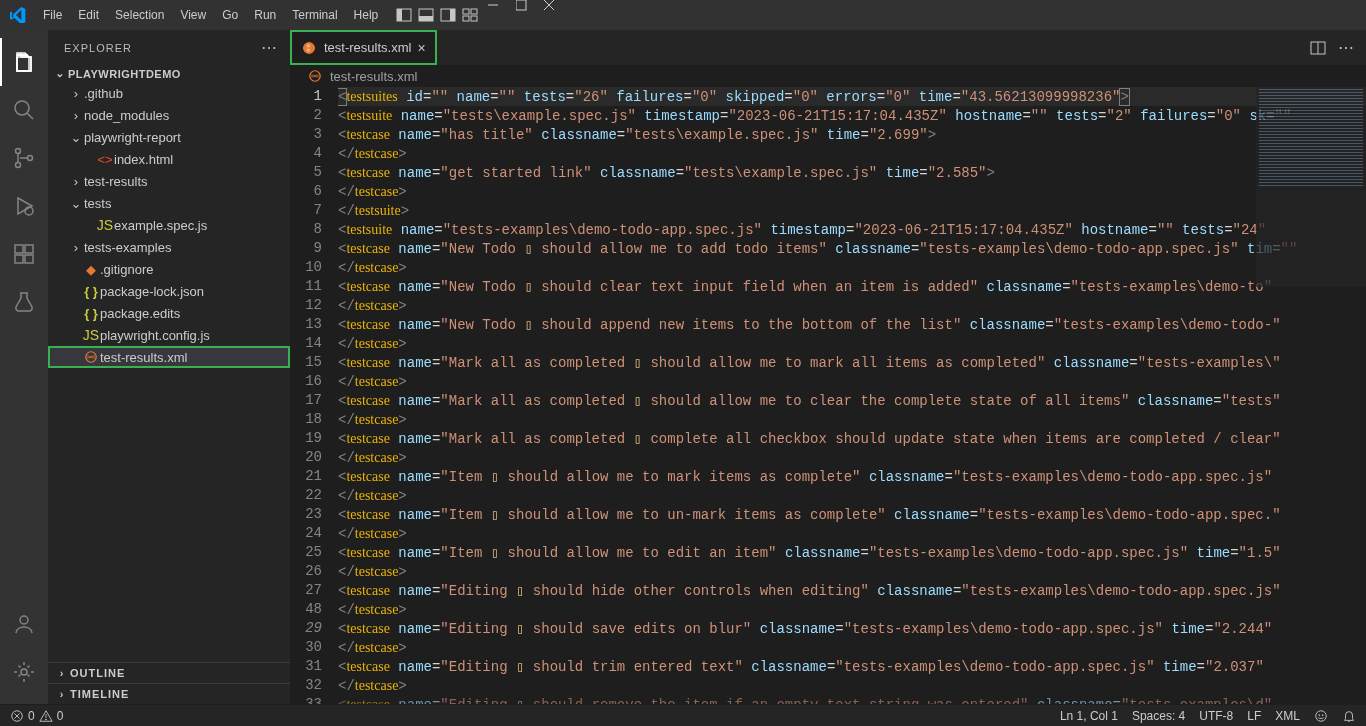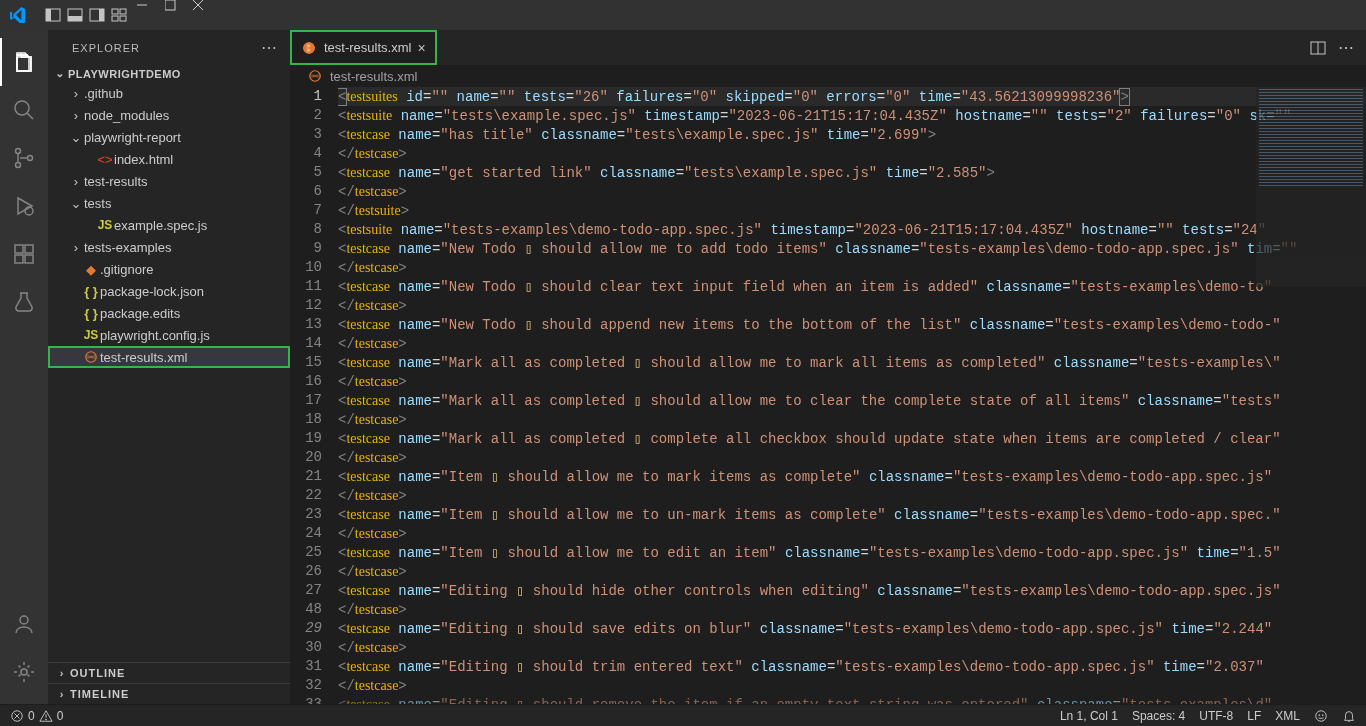--- a/index.html
+++ b/index.html
@@ -49,21 +49,21 @@
 .activity-bar .ab-bottom { margin-top:auto; padding-bottom:8px; }
 
 .sidebar {
   width: 242px;
   background: #252526;
   display:flex; flex-direction:column;
 }
 .sidebar-header {
   height: 35px;
   display:flex; align-items:center; justify-content:space-between;
-  padding: 0 12px 0 24px;
+  padding: 0 12px 0 16px;
   font-size:11px;
   letter-spacing:1px;
   color:#bbbbbb;
 }
 .sidebar-dots { cursor:pointer; font-size:16px; line-height:0; }
 .tree-root { flex:1; overflow:hidden; font-size:13px; }
 .tree-header {
   display:flex; align-items:center;
   padding: 2px 0 2px 4px;
   font-weight:700; font-size:11px;
@@ -75,21 +75,21 @@
   display:flex; align-items:center;
   height:22px;
   padding-left:6px;
   cursor:pointer;
   color:#cccccc;
 }
 .tree-item.selected { background:#37373d; }
 .tree-item.with-border { outline:2px solid #37b24d; outline-offset:-2px; }
 .chev { color:#c5c5c5; width:16px; display:inline-block; text-align:center;}
 .file-icon { width:18px; display:inline-flex; justify-content:center; }
-.icon-js { color:#cbcb41; font-weight:700; font-size:12px; }
+.icon-js { color:#cbcb41; font-weight:400; font-size:14px; }
 .icon-json { color:#cbcb41; font-weight:700; }
 .icon-html { color:#e44d26; }
 .icon-xml { color:#e37933; font-size:11px; }
 .outline-section {
   border-top:1px solid #3c3c3c;
   padding: 4px 0 4px 6px;
   font-size:11px; font-weight:700; letter-spacing:1px;
   display:flex; align-items:center; cursor:pointer;
 }
 
@@ -167,20 +167,30 @@
 </style>
 </head>
 <body>
 
 <div class="titlebar">
   <div class="app-icon">
     <svg width="16" height="16" viewBox="0 0 24 24">
         <path fill="#0098ff" d="M23 3l-6-3-11 10-4-3-2 1v10l2 1 4-3 11 10 6-3V3zM5 15l-2 1V8l2 1v6zm12 5l-8-8 8-8v16z"></path>
       </svg>
   </div>
+  <div class="menu-items" id="menu-bar">
+      <span class="menu-item">File</span>
+      <span class="menu-item">Edit</span>
+      <span class="menu-item">Selection</span>
+      <span class="menu-item">View</span>
+      <span class="menu-item">Go</span>
+      <span class="menu-item">Run</span>
+      <span class="menu-item">Terminal</span>
+      <span class="menu-item">Help</span>
+    </div>
   <div class="layout-controls">
     <svg width="16" height="16" viewBox="0 0 16 16">
         <rect x="1" y="2" width="14" height="12" fill="none" stroke="#c5c5c5"></rect>
         <rect x="1" y="2" width="5" height="12" fill="#c5c5c5"></rect>
       </svg>
     <svg width="16" height="16" viewBox="0 0 16 16">
         <rect x="1" y="2" width="14" height="12" fill="none" stroke="#c5c5c5"></rect>
         <rect x="1" y="9" width="14" height="5" fill="#c5c5c5"></rect>
       </svg>
     <svg width="16" height="16" viewBox="0 0 16 16">

